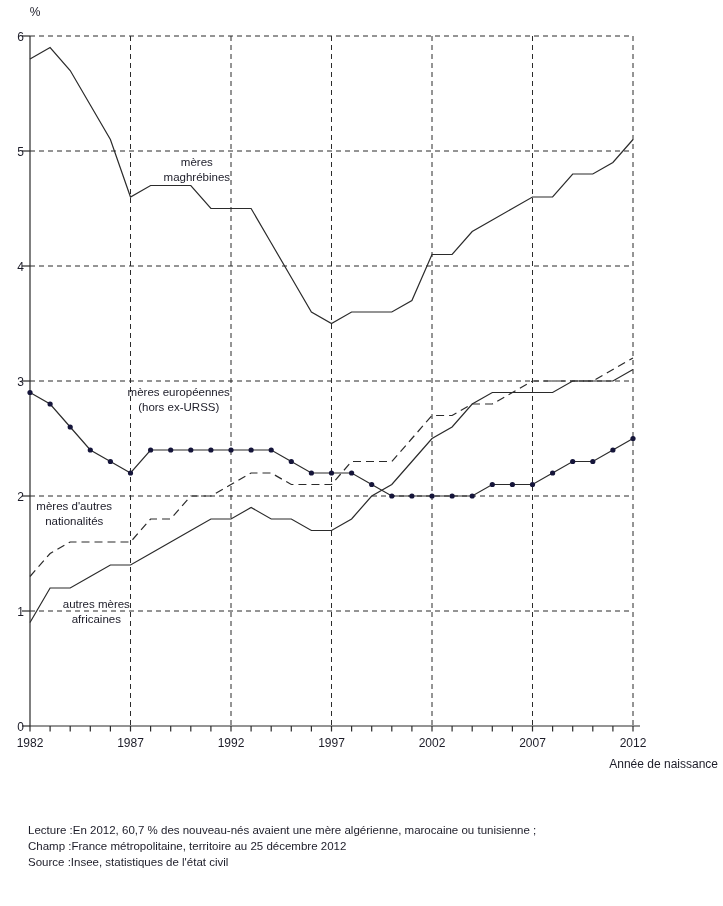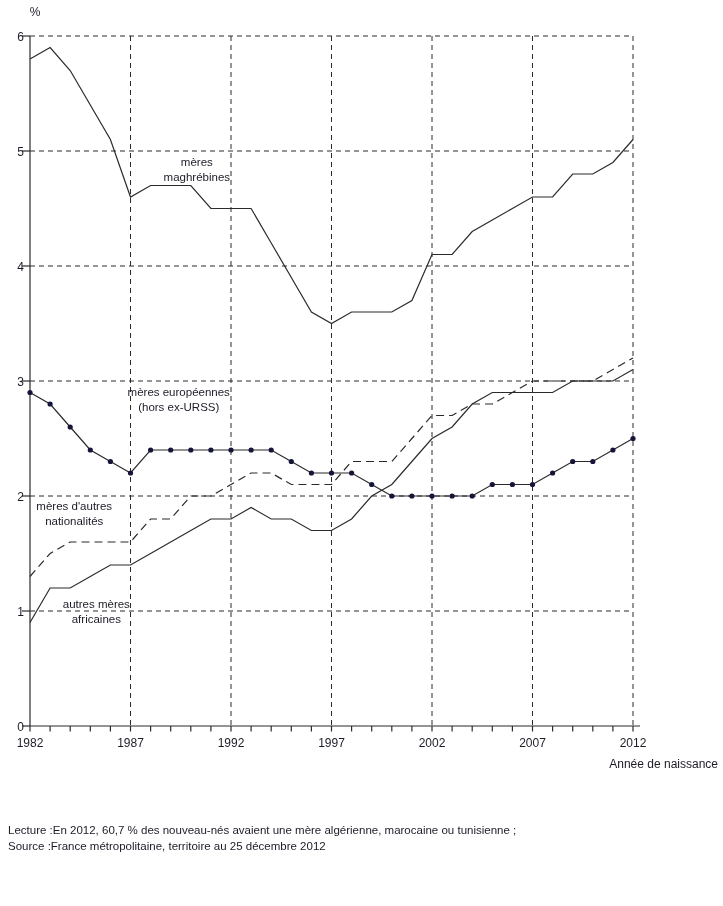--- a/index.html
+++ b/index.html
@@ -17,21 +17,21 @@
   }
   .notes {
     position: absolute;
     left: 0;
     top: 822px;
     width: 723px;
     font-size: 11.5px;
     line-height: 16px;
     color: #1c1c28;
   }
-  .note-row { display: flex; padding-left: 8px; }
+  .note-row { display: flex; padding-left: 8px; margin-left: 20px; }
   .note-label { flex: 0 0 34px; white-space: nowrap; }
   .note-text { flex: 1; white-space: nowrap; }
 </style>
 </head>
 <body>
 
 <div class="page">
 
   <svg id="chart" width="723" height="790" viewBox="0 0 723 790">
       <g stroke="#2b2b2b" stroke-width="1" stroke-dasharray="5,4">
@@ -160,18 +160,22 @@
         <text x="96.32999999999909" y="622.5" text-anchor="middle" font-size="11.5">africaines</text>
       </g>
     </svg>
 
   <div class="notes">
     <div class="note-row">
       <span class="note-label">Lecture :</span>
       <span class="note-text">En 2012, 60,7 % des nouveau-nés avaient une mère algérienne, marocaine ou tunisienne ;</span>
     </div>
     <div class="note-row">
+      <span class="note-label">Champ :</span>
+      <span class="note-text">France métropolitaine, territoire au 25 décembre 2012</span>
+    </div>
+    <div class="note-row">
       <span class="note-label">Source :</span>
-      <span class="note-text">France métropolitaine, territoire au 25 décembre 2012</span>
+      <span class="note-text">Insee, statistiques de l'état civil</span>
     </div>
   </div>
 
 </div>
 
 </body></html>

